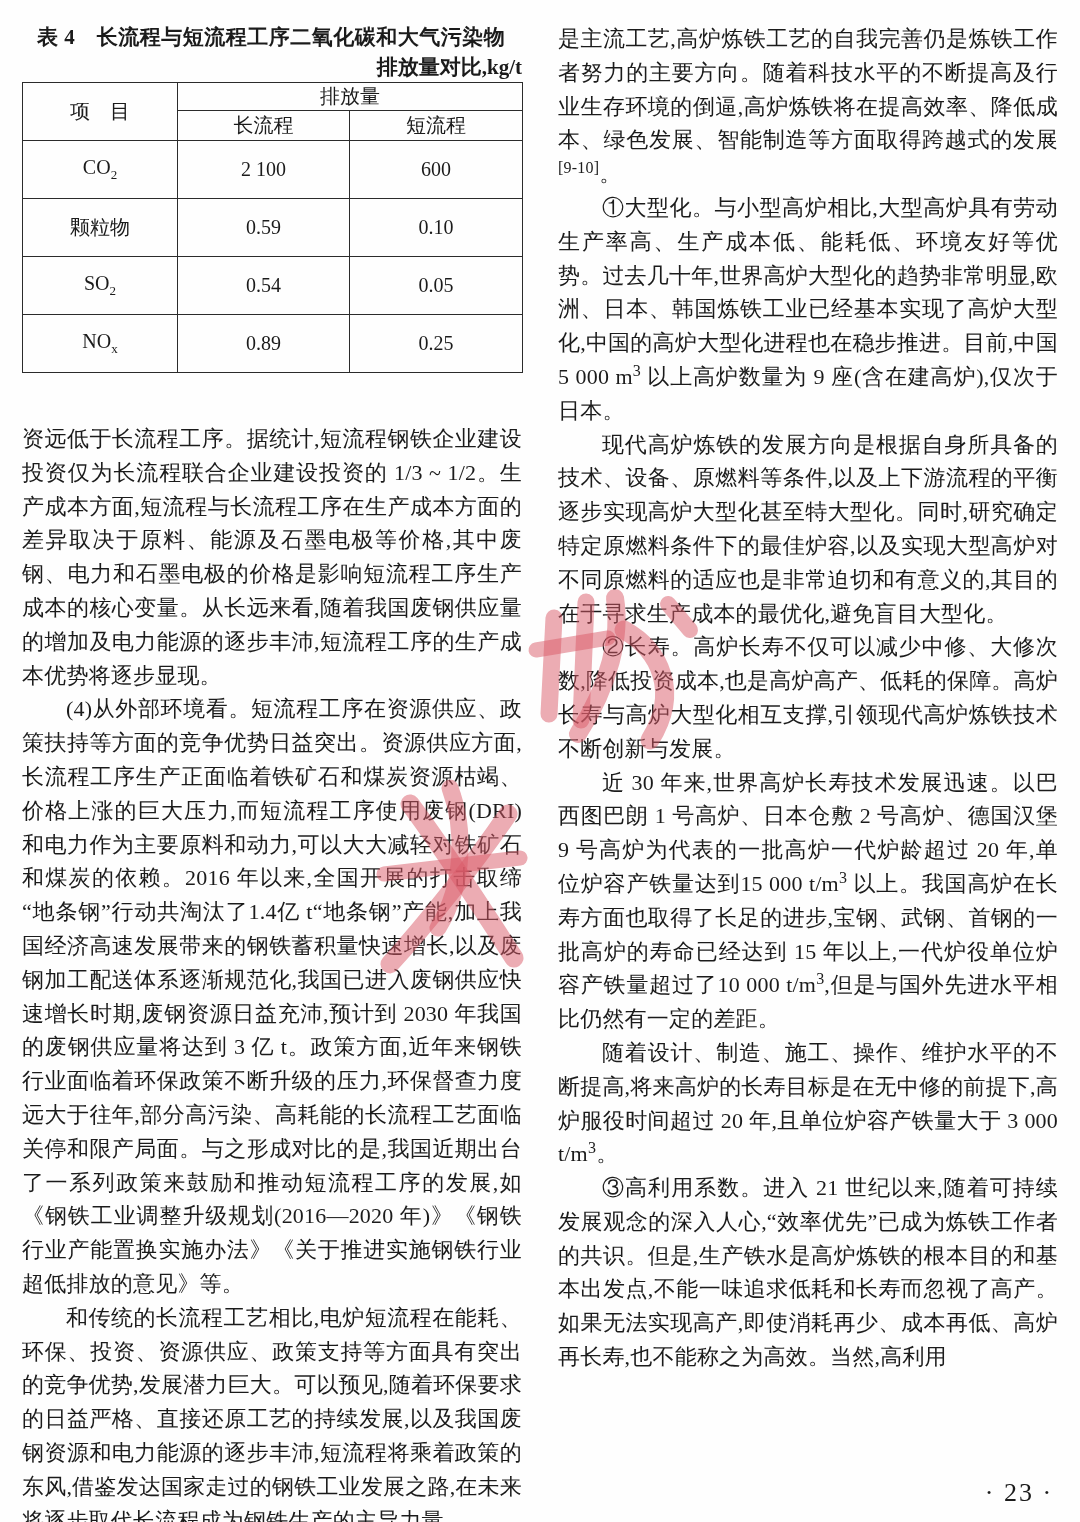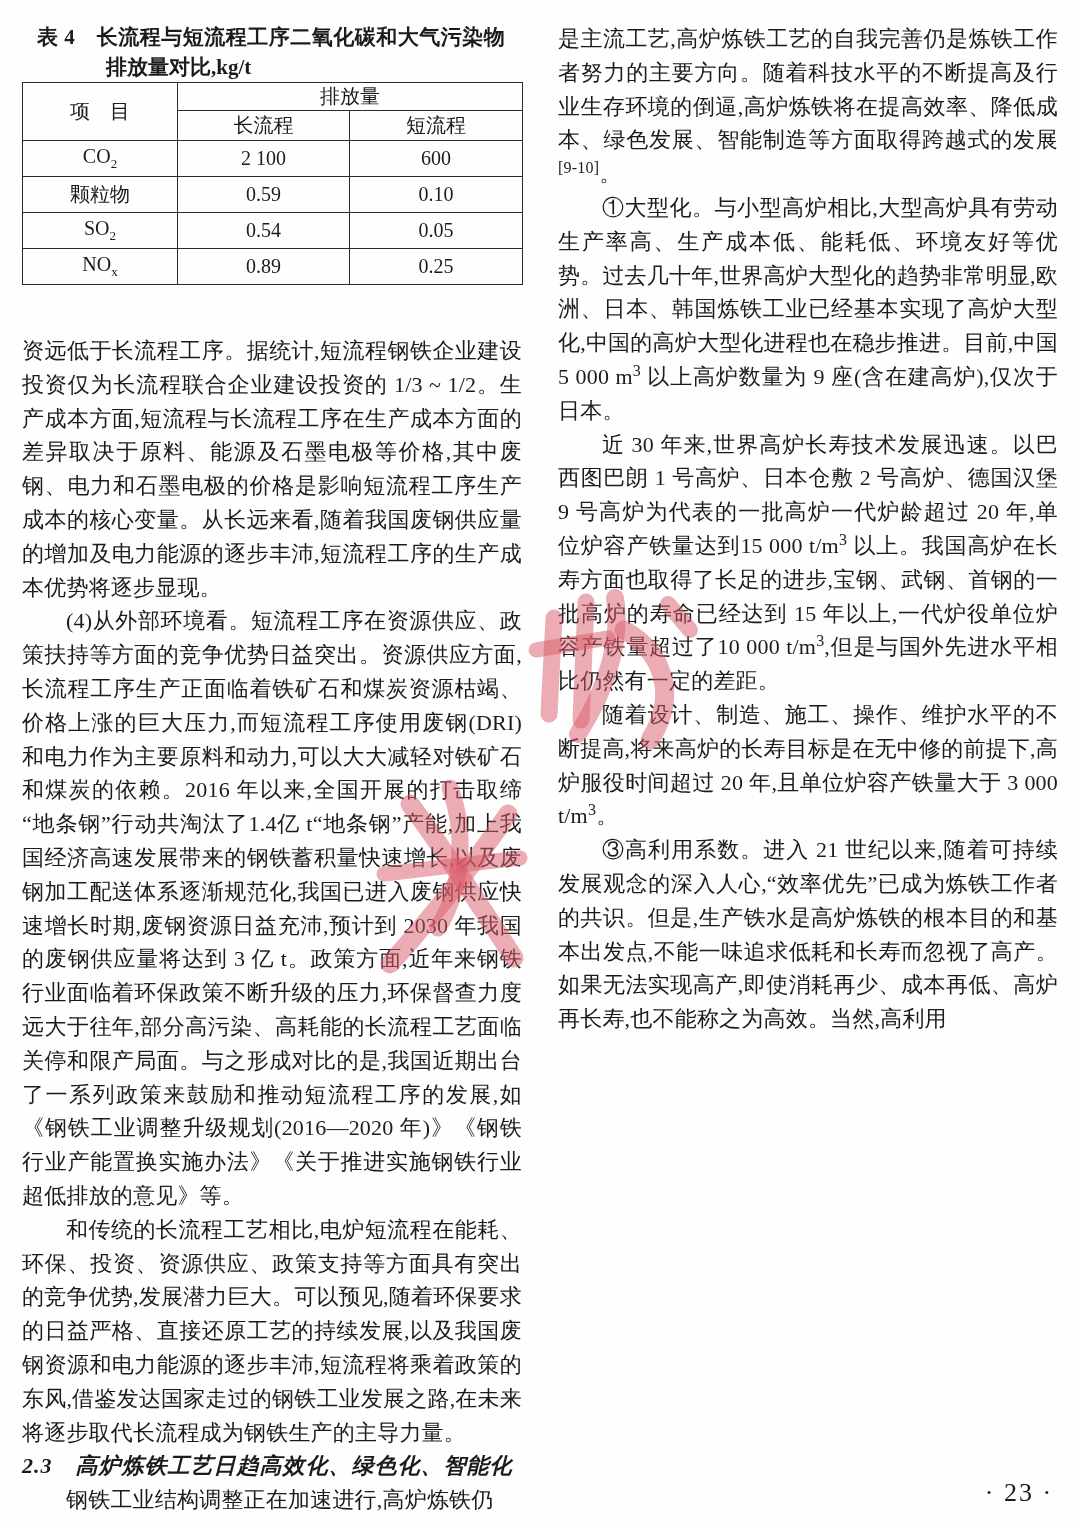--- a/index.html
+++ b/index.html
@@ -8,25 +8,25 @@
     font-family:"Liberation Serif","DejaVu Serif",serif; color:#1b1b1b;
     overflow:hidden;
   }
   .columns { position:absolute; top:22px; left:22px; display:flex; }
   .col { width:500px; }
   .col.right { margin-left:36px; }
 
   
   .table-caption { font-weight:bold; font-size:21px; line-height:30px; text-align:left; }
   .cap1 { padding-left:15px; letter-spacing:0.5px; }
-  .cap2 { padding-left:84px; }
+  .cap2 { padding-left:84px;text-align:right; }
   table.em-table { border-collapse:collapse; width:500px; margin-top:0px; table-layout:fixed; }
   table.em-table, table.em-table th, table.em-table td { border:1.5px solid #2b2b2b; }
   table.em-table th { font-weight:normal; font-size:20px; text-align:center; padding:0; }
-  table.em-table td { font-size:20px; text-align:center; padding:4px; }
+  table.em-table td { font-size:20px; text-align:center; padding:15px; }
   tr.h1 th { height:27px; }
   tr.h2 th { height:29px; }
   table.em-table tbody td { height:26px; }
   td.item-cell { text-align:left; padding-left:14px; }
   col.c-item { width:155px; }
   col.c-long { width:172px; }
   col.c-short { width:173px; }
   sub { font-size:13px; }
 
   
@@ -108,20 +108,22 @@
           <div class="para indent"><span>和传统的长流程工艺相比,电炉短流程在能耗、环保、投资、资源供应、政策支持等方面具有突出的竞争优势,发展潜力巨大。可以预见,随着环保要求的日益严格、直接还原工艺的持续发展,以及我国废钢资源和电力能源的逐步丰沛,短流程将乘着政策的东风,借鉴发达国家走过的钢铁工业发展之路,在未来将逐步取代长流程成为钢铁生产的主导力量。</span></div>
           <div class="para heading"><span>2.3　高炉炼铁工艺日趋高效化、绿色化、智能化</span></div>
           <div class="para indent"><span>钢铁工业结构调整正在加速进行,高炉炼铁仍</span></div>
         </div>
     </div>
 
     <div class="col right">
       <div>
           <div class="para"><span>是主流工艺,高炉炼铁工艺的自我完善仍是炼铁工作者努力的主要方向。随着科技水平的不断提高及行业生存环境的倒逼,高炉炼铁将在提高效率、降低成本、绿色发展、智能制造等方面取得跨越式的发展</span><sup>[9-10]</sup><span>。</span></div>
           <div class="para indent"><span>①大型化。与小型高炉相比,大型高炉具有劳动生产率高、生产成本低、能耗低、环境友好等优势。过去几十年,世界高炉大型化的趋势非常明显,欧洲、日本、韩国炼铁工业已经基本实现了高炉大型化,中国的高炉大型化进程也在稳步推进。目前,中国 5 000 m</span><sup>3</sup><span> 以上高炉数量为 9 座(含在建高炉),仅次于日本。</span></div>
+          <div class="para indent"><span>现代高炉炼铁的发展方向是根据自身所具备的技术、设备、原燃料等条件,以及上下游流程的平衡逐步实现高炉大型化甚至特大型化。同时,研究确定特定原燃料条件下的最佳炉容,以及实现大型高炉对不同原燃料的适应也是非常迫切和有意义的,其目的在于寻求生产成本的最优化,避免盲目大型化。</span></div>
+          <div class="para indent"><span>②长寿。高炉长寿不仅可以减少中修、大修次数,降低投资成本,也是高炉高产、低耗的保障。高炉长寿与高炉大型化相互支撑,引领现代高炉炼铁技术不断创新与发展。</span></div>
           <div class="para indent"><span>近 30 年来,世界高炉长寿技术发展迅速。以巴西图巴朗 1 号高炉、日本仓敷 2 号高炉、德国汉堡 9 号高炉为代表的一批高炉一代炉龄超过 20 年,单位炉容产铁量达到15 000 t/m</span><sup>3</sup><span> 以上。我国高炉在长寿方面也取得了长足的进步,宝钢、武钢、首钢的一批高炉的寿命已经达到 15 年以上,一代炉役单位炉容产铁量超过了10 000 t/m</span><sup>3</sup><span>,但是与国外先进水平相比仍然有一定的差距。</span></div>
           <div class="para indent"><span>随着设计、制造、施工、操作、维护水平的不断提高,将来高炉的长寿目标是在无中修的前提下,高炉服役时间超过 20 年,且单位炉容产铁量大于 3 000 t/m</span><sup>3</sup><span>。</span></div>
           <div class="para indent"><span>③高利用系数。进入 21 世纪以来,随着可持续发展观念的深入人心,“效率优先”已成为炼铁工作者的共识。但是,生产铁水是高炉炼铁的根本目的和基本出发点,不能一味追求低耗和长寿而忽视了高产。如果无法实现高产,即使消耗再少、成本再低、高炉再长寿,也不能称之为高效。当然,高利用</span></div>
         </div>
     </div>
 
   </div>
 
   <svg class="stamp" width="380" height="420" viewBox="0 0 380 420">
     <g fill="none" stroke="#d95a68" stroke-opacity="0.5" stroke-linecap="round">

